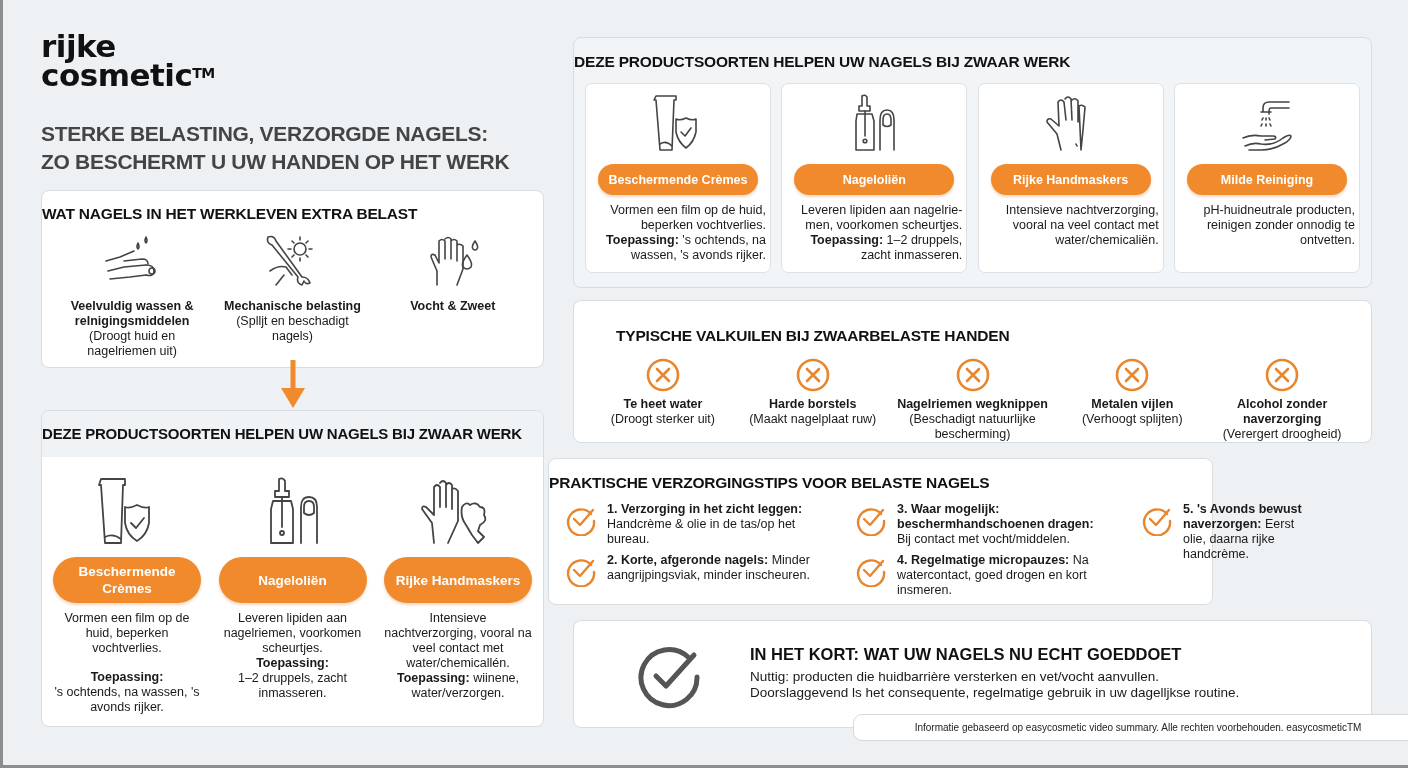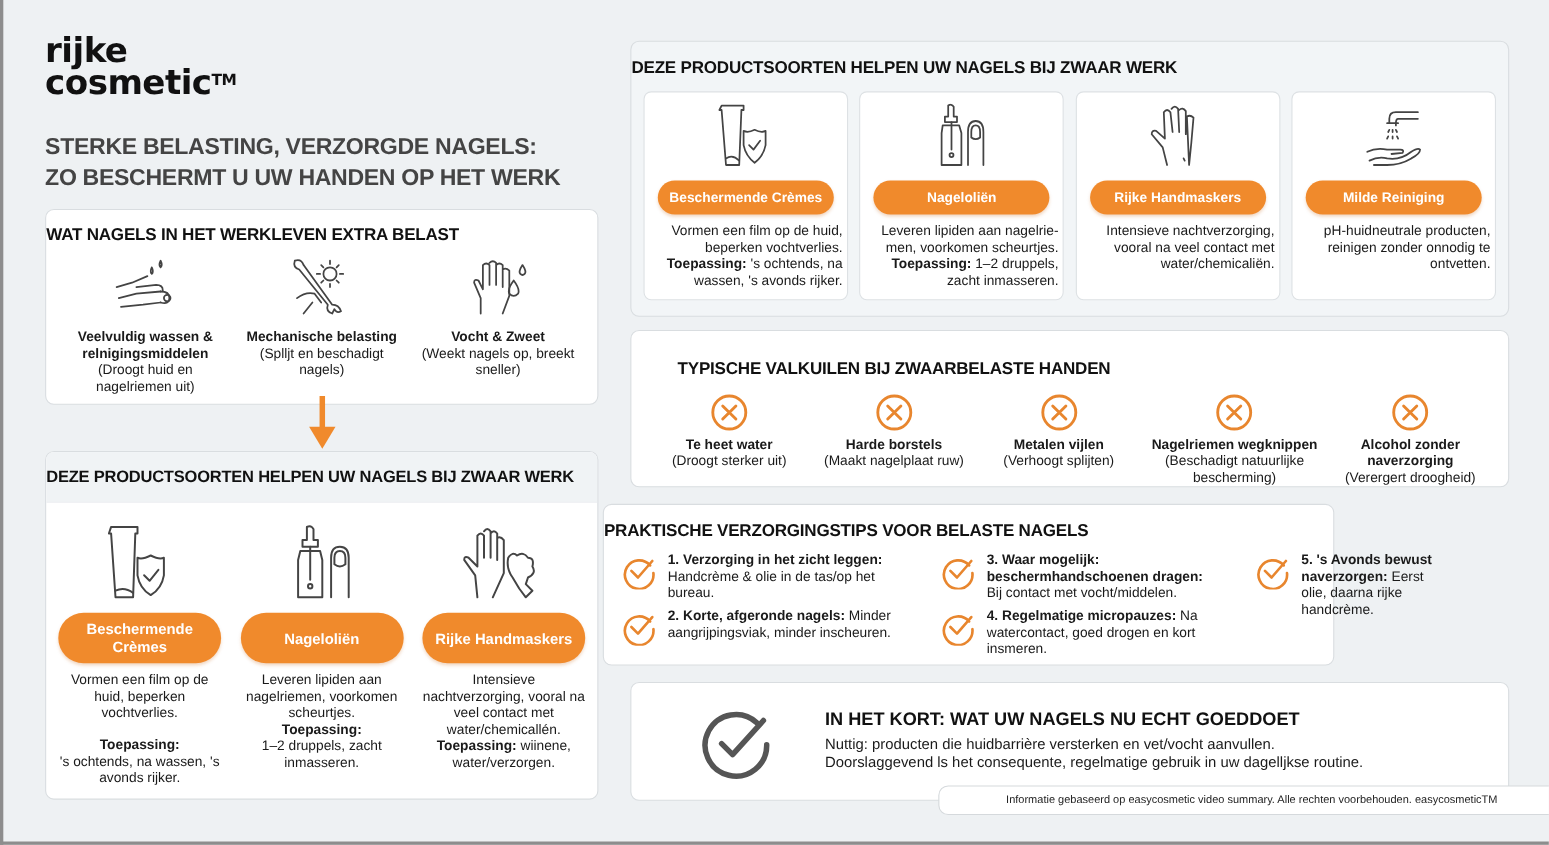--- a/index.html
+++ b/index.html
@@ -123,21 +123,20 @@
       <div class="b">Mechanische belasting</div>
       <div>(Spllјt en beschadigt nagels)</div>
     </div>
     <div class="burden-item">
       <svg viewBox="0 0 60 60" fill="none" stroke="#444" stroke-width="1.6" stroke-linecap="round" stroke-linejoin="round">
         <path d="M14 54 L14 40 L8 26 Q8 22 12 24 L16 32 L16 10 Q19 7 22 10 L22 28 M22 8 Q25 5 28 8 L28 28 M28 10 Q31 7 34 10 L34 30 M34 14 Q37 12 40 15 L40 38 L34 54"></path>
         <path d="M44 24 Q38 32 40 36 Q44 40 48 36 Q50 32 44 24Z"></path>
         <path d="M52 10 Q48 16 50 18 Q52 20 54 18 Q56 16 52 10Z"></path>
       </svg>
       <div class="b">Vocht &amp; Zweet</div>
-      <div>(Weekt nagels op, breekt sneller)</div>
     </div>
   </div>
 </div>
 
 <svg class="arrow" viewBox="0 0 28 50">
   <rect x="11.5" y="0" width="5" height="30" fill="#f08a2c"></rect>
   <polygon points="2,28 26,28 14,48" fill="#f08a2c"></polygon>
 </svg>
 
 <div class="card" id="products-left">
@@ -260,35 +259,35 @@
       <div>(Droogt sterker uit)</div>
     </div>
     <div class="pit-item">
       <svg viewBox="0 0 36 36" fill="none" stroke="#e8862e" stroke-width="2.6" stroke-linecap="round">
           <circle cx="18" cy="18" r="15"></circle>
           <path d="M12 12 L24 24 M24 12 L12 24"></path>
         </svg>
       <div class="b">Harde borstels</div>
       <div>(Maakt nagelplaat ruw)</div>
     </div>
+    <div class="pit-item" style="width:170px">
+      <svg viewBox="0 0 36 36" fill="none" stroke="#e8862e" stroke-width="2.6" stroke-linecap="round">
+          <circle cx="18" cy="18" r="15"></circle>
+          <path d="M12 12 L24 24 M24 12 L12 24"></path>
+        </svg>
+      <div class="b">Nagelriemen wegknippen</div>
+      <div>(Beschadigt natuurlijke bescherming)</div>
+    </div>
     <div class="pit-item">
       <svg viewBox="0 0 36 36" fill="none" stroke="#e8862e" stroke-width="2.6" stroke-linecap="round">
           <circle cx="18" cy="18" r="15"></circle>
           <path d="M12 12 L24 24 M24 12 L12 24"></path>
         </svg>
       <div class="b">Metalen vijlen</div>
       <div>(Verhoogt splijten)</div>
-    </div>
-    <div class="pit-item" style="width:170px">
-      <svg viewBox="0 0 36 36" fill="none" stroke="#e8862e" stroke-width="2.6" stroke-linecap="round">
-          <circle cx="18" cy="18" r="15"></circle>
-          <path d="M12 12 L24 24 M24 12 L12 24"></path>
-        </svg>
-      <div class="b">Nagelriemen wegknippen</div>
-      <div>(Beschadigt natuurlijke bescherming)</div>
     </div>
     <div class="pit-item">
       <svg viewBox="0 0 36 36" fill="none" stroke="#e8862e" stroke-width="2.6" stroke-linecap="round">
           <circle cx="18" cy="18" r="15"></circle>
           <path d="M12 12 L24 24 M24 12 L12 24"></path>
         </svg>
       <div class="b">Alcohol zonder naverzorging</div>
       <div>(Verergert droogheid)</div>
     </div>
   </div>

